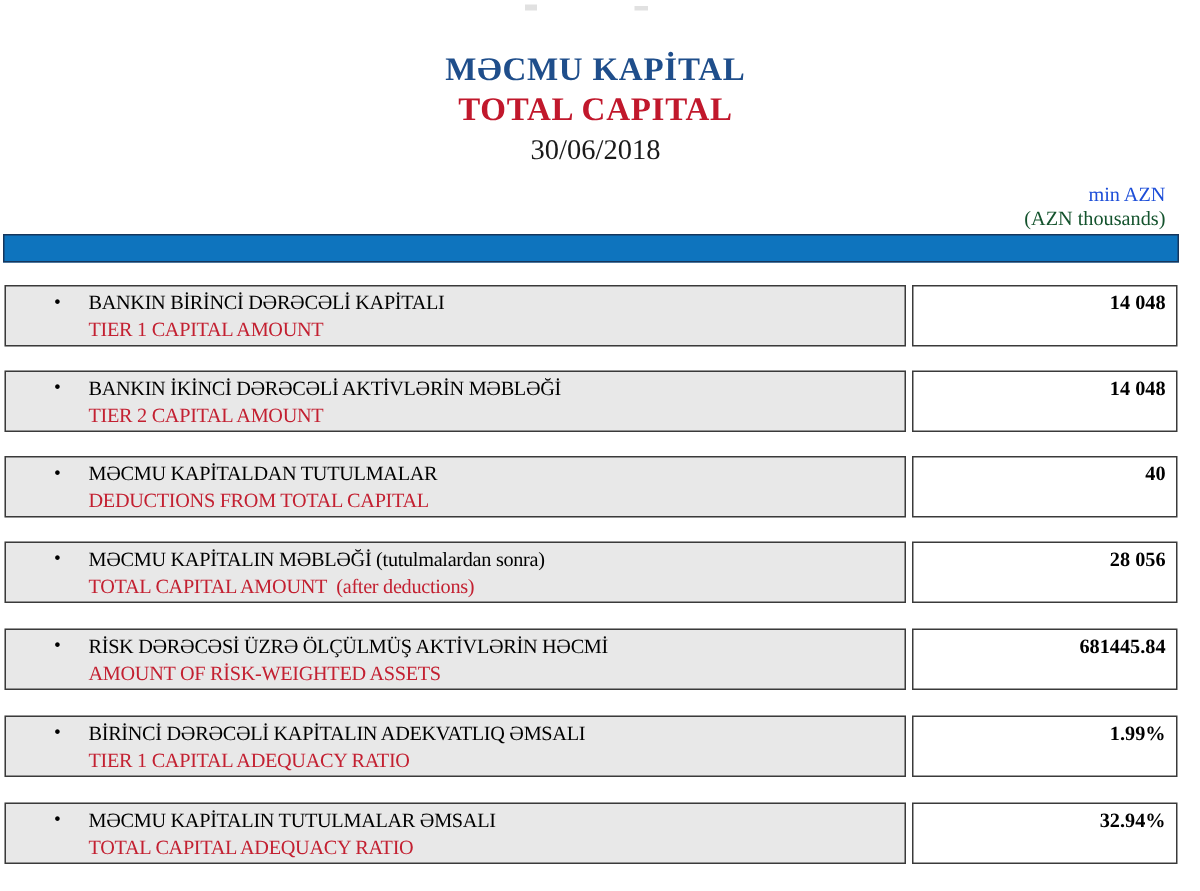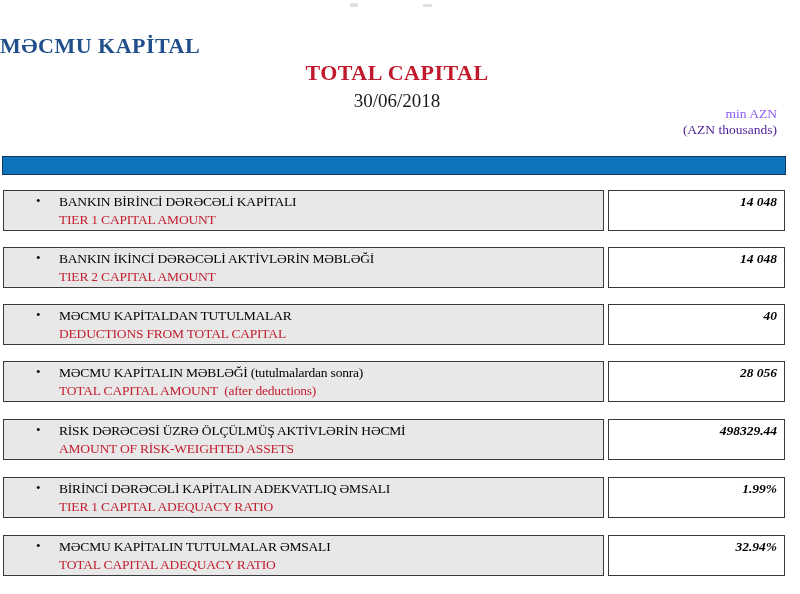--- a/index.html
+++ b/index.html
@@ -15,20 +15,21 @@
     position: absolute;
     background: #c9c9c9;
     opacity: 0.55;
   }
   .a1 { left: 350px; top: 3px; width: 8px; height: 4px; }
   .a2 { left: 423px; top: 4px; width: 9px; height: 3px; }
 
   .title-az {
     position: absolute;
     left: 0; top: 33px; width: 794px;
+    text-align: center;
     font-size: 22px;
     font-weight: bold;
     letter-spacing: 0.5px;
     color: #1F4E8B;
   }
   .title-en {
     position: absolute;
     left: 0; top: 60px; width: 794px;
     text-align: center;
     font-size: 22px;
@@ -43,22 +44,22 @@
     font-size: 19px;
     color: #1a1a1a;
   }
   .units {
     position: absolute;
     right: 23px; top: 106px;
     text-align: right;
     font-size: 13.5px;
     line-height: 15.5px;
   }
-  .unit-az { color: #8b5cf6; }
-  .unit-en { color: #4c1d95; text-align: center; }
+  .unit-az { color: #1d4ed8; margin-top: 16px; }
+  .unit-en { color: #14532d; text-align: center; }
 
   .blue-bar {
     position: absolute;
     left: 2px; top: 156px;
     width: 784px; height: 19px;
     background: #0E74BE;
     border: 1px solid #16365C;
     box-sizing: border-box;
   }
 
@@ -93,21 +94,20 @@
     white-space: pre;
     color: #C32031;
   }
   .value-cell {
     position: absolute;
     left: 608px; top: 0;
     width: 177px; height: 41px;
     background: #ffffff;
     border: 1px solid #3A3A3A;
     box-sizing: border-box;
-    font-style: italic;
   }
   .value {
     position: absolute;
     right: 7px; top: 3px;
     font-size: 13.5px;
     font-weight: bold;
     white-space: pre;
     color: #000000;
   }
 </style>
@@ -174,21 +174,21 @@
     </div>
   </div>
 
   <div class="row" style="top: 419px;">
     <div class="label-cell">
       <span class="bullet">•</span>
       <div class="label-az">RİSK DƏRƏCƏSİ ÜZRƏ ÖLÇÜLMÜŞ AKTİVLƏRİN HƏCMİ</div>
       <div class="label-en">AMOUNT OF RİSK-WEIGHTED ASSETS</div>
     </div>
     <div class="value-cell">
-      <span class="value">498329.44</span>
+      <span class="value">681445.84</span>
     </div>
   </div>
 
   <div class="row" style="top: 477px;">
     <div class="label-cell">
       <span class="bullet">•</span>
       <div class="label-az">BİRİNCİ DƏRƏCƏLİ KAPİTALIN ADEKVATLIQ ƏMSALI</div>
       <div class="label-en">TIER 1 CAPITAL ADEQUACY RATIO</div>
     </div>
     <div class="value-cell">

